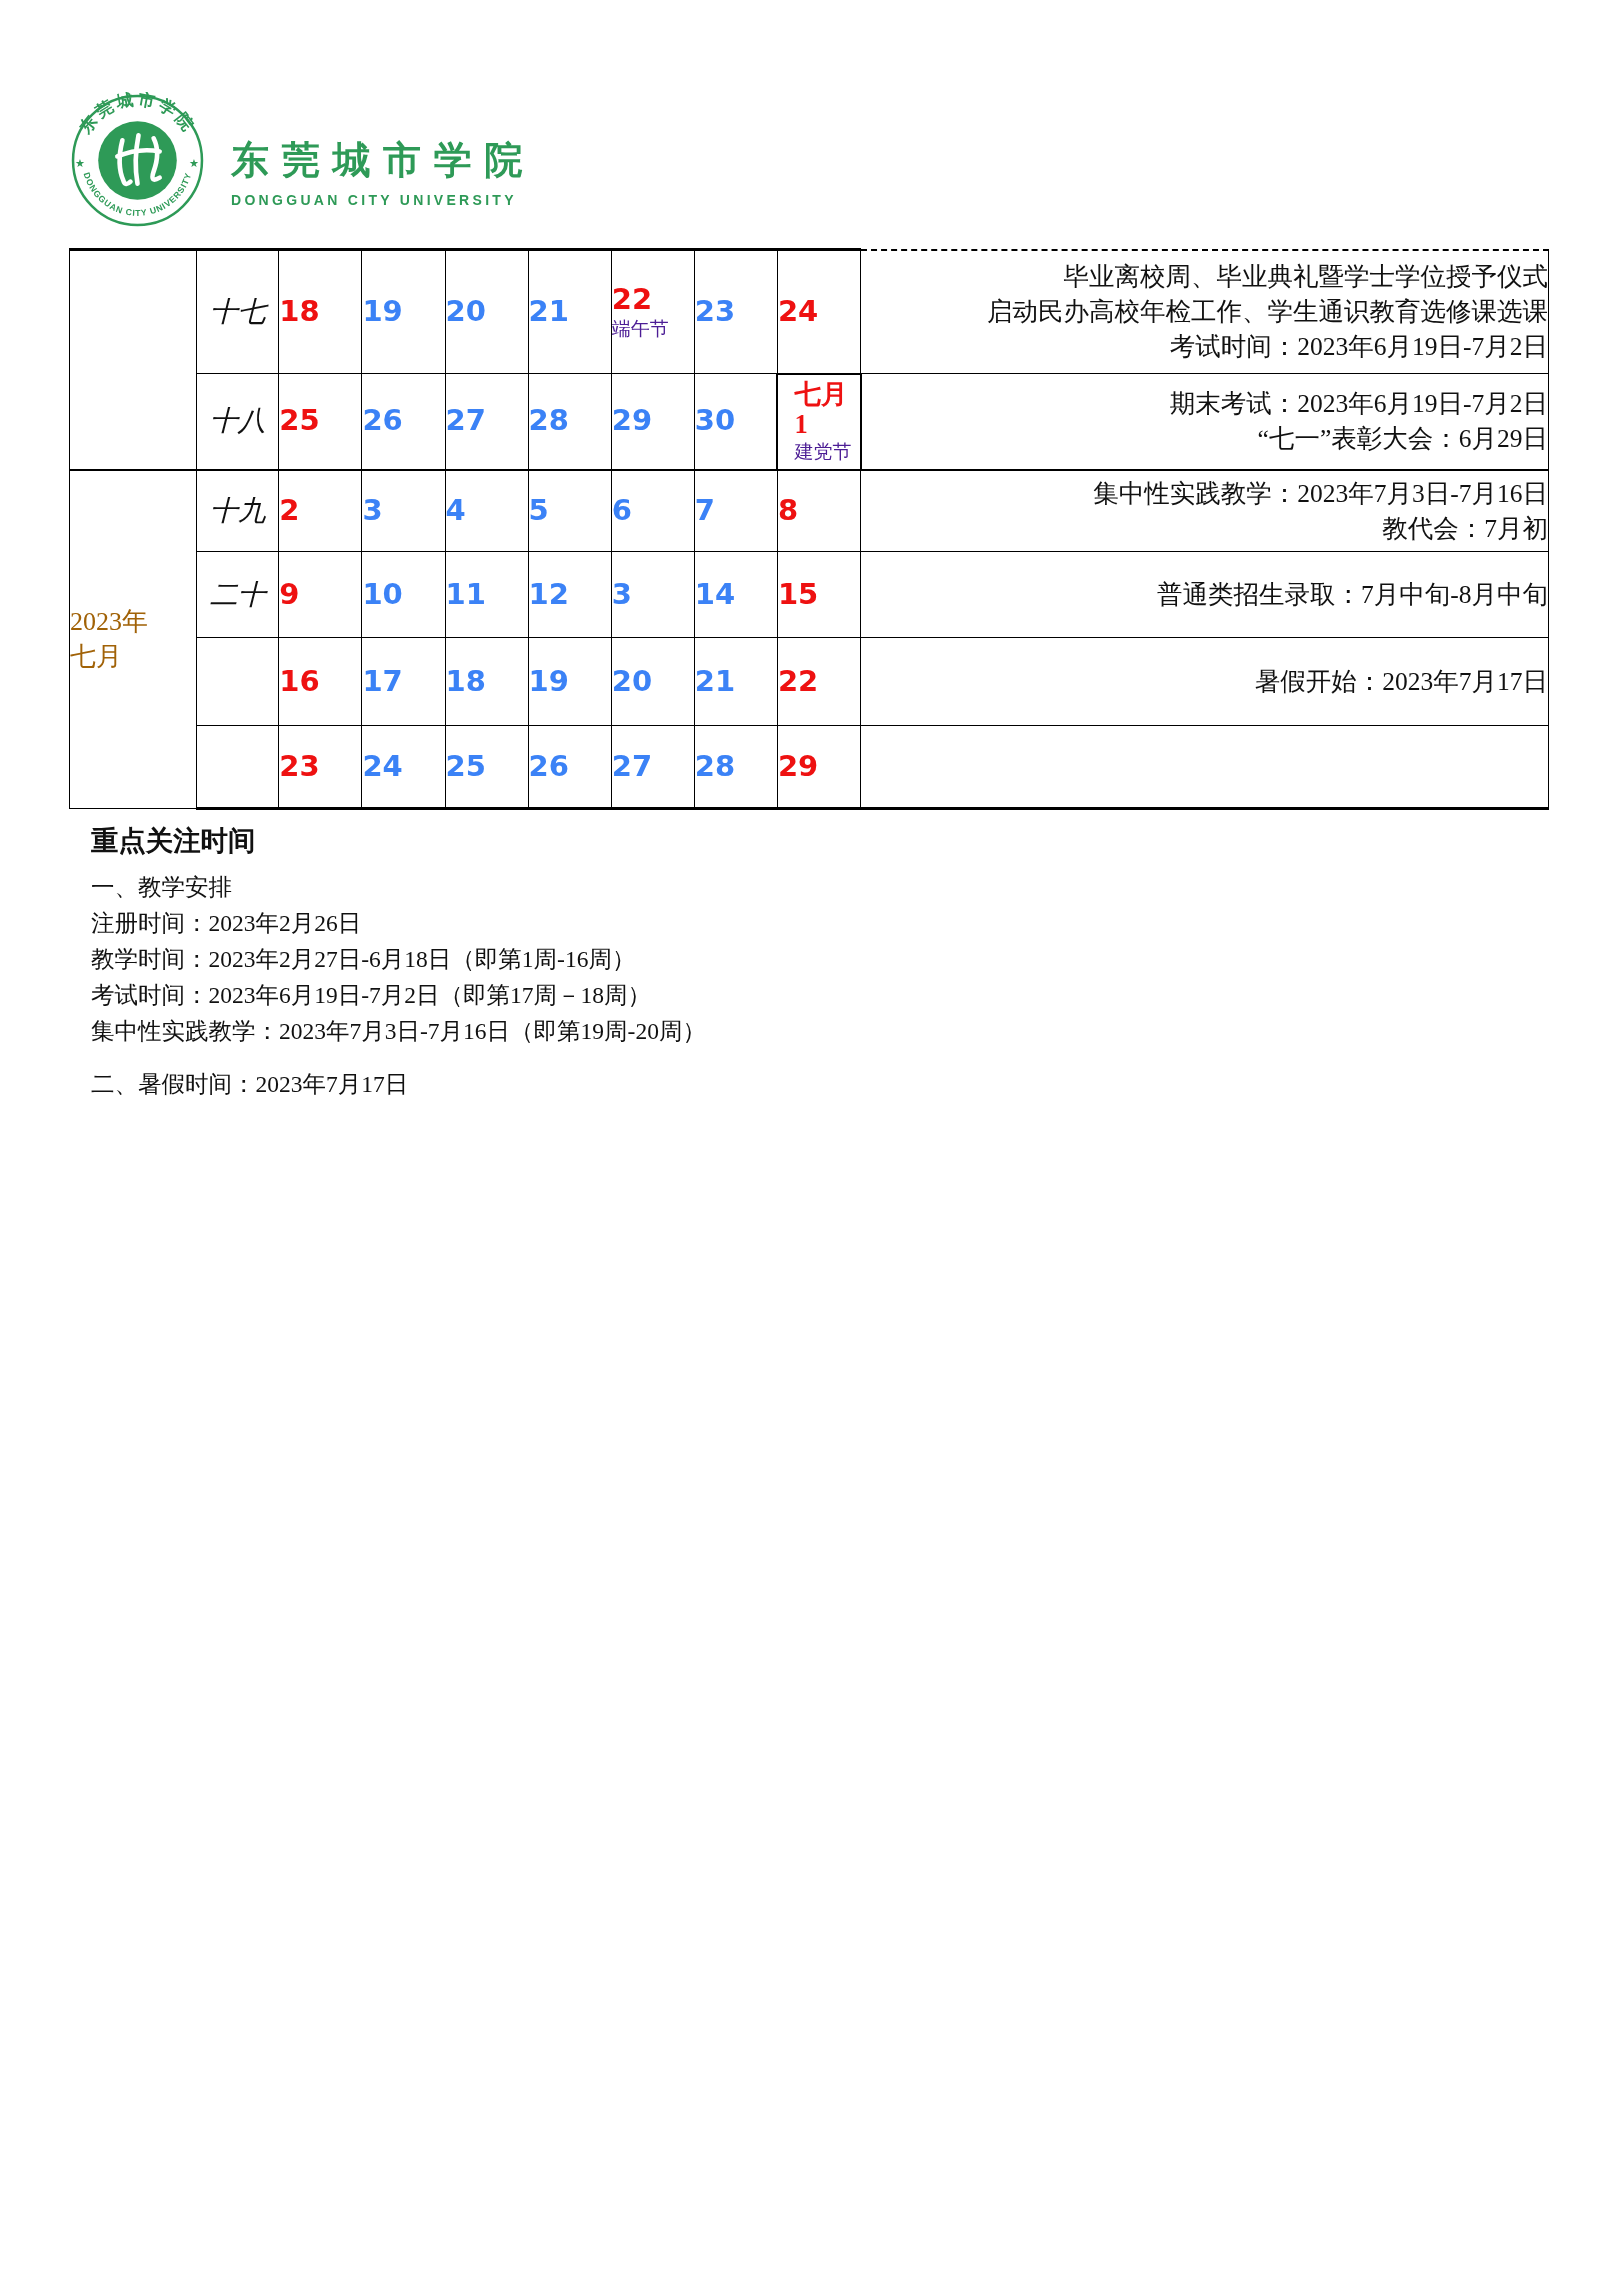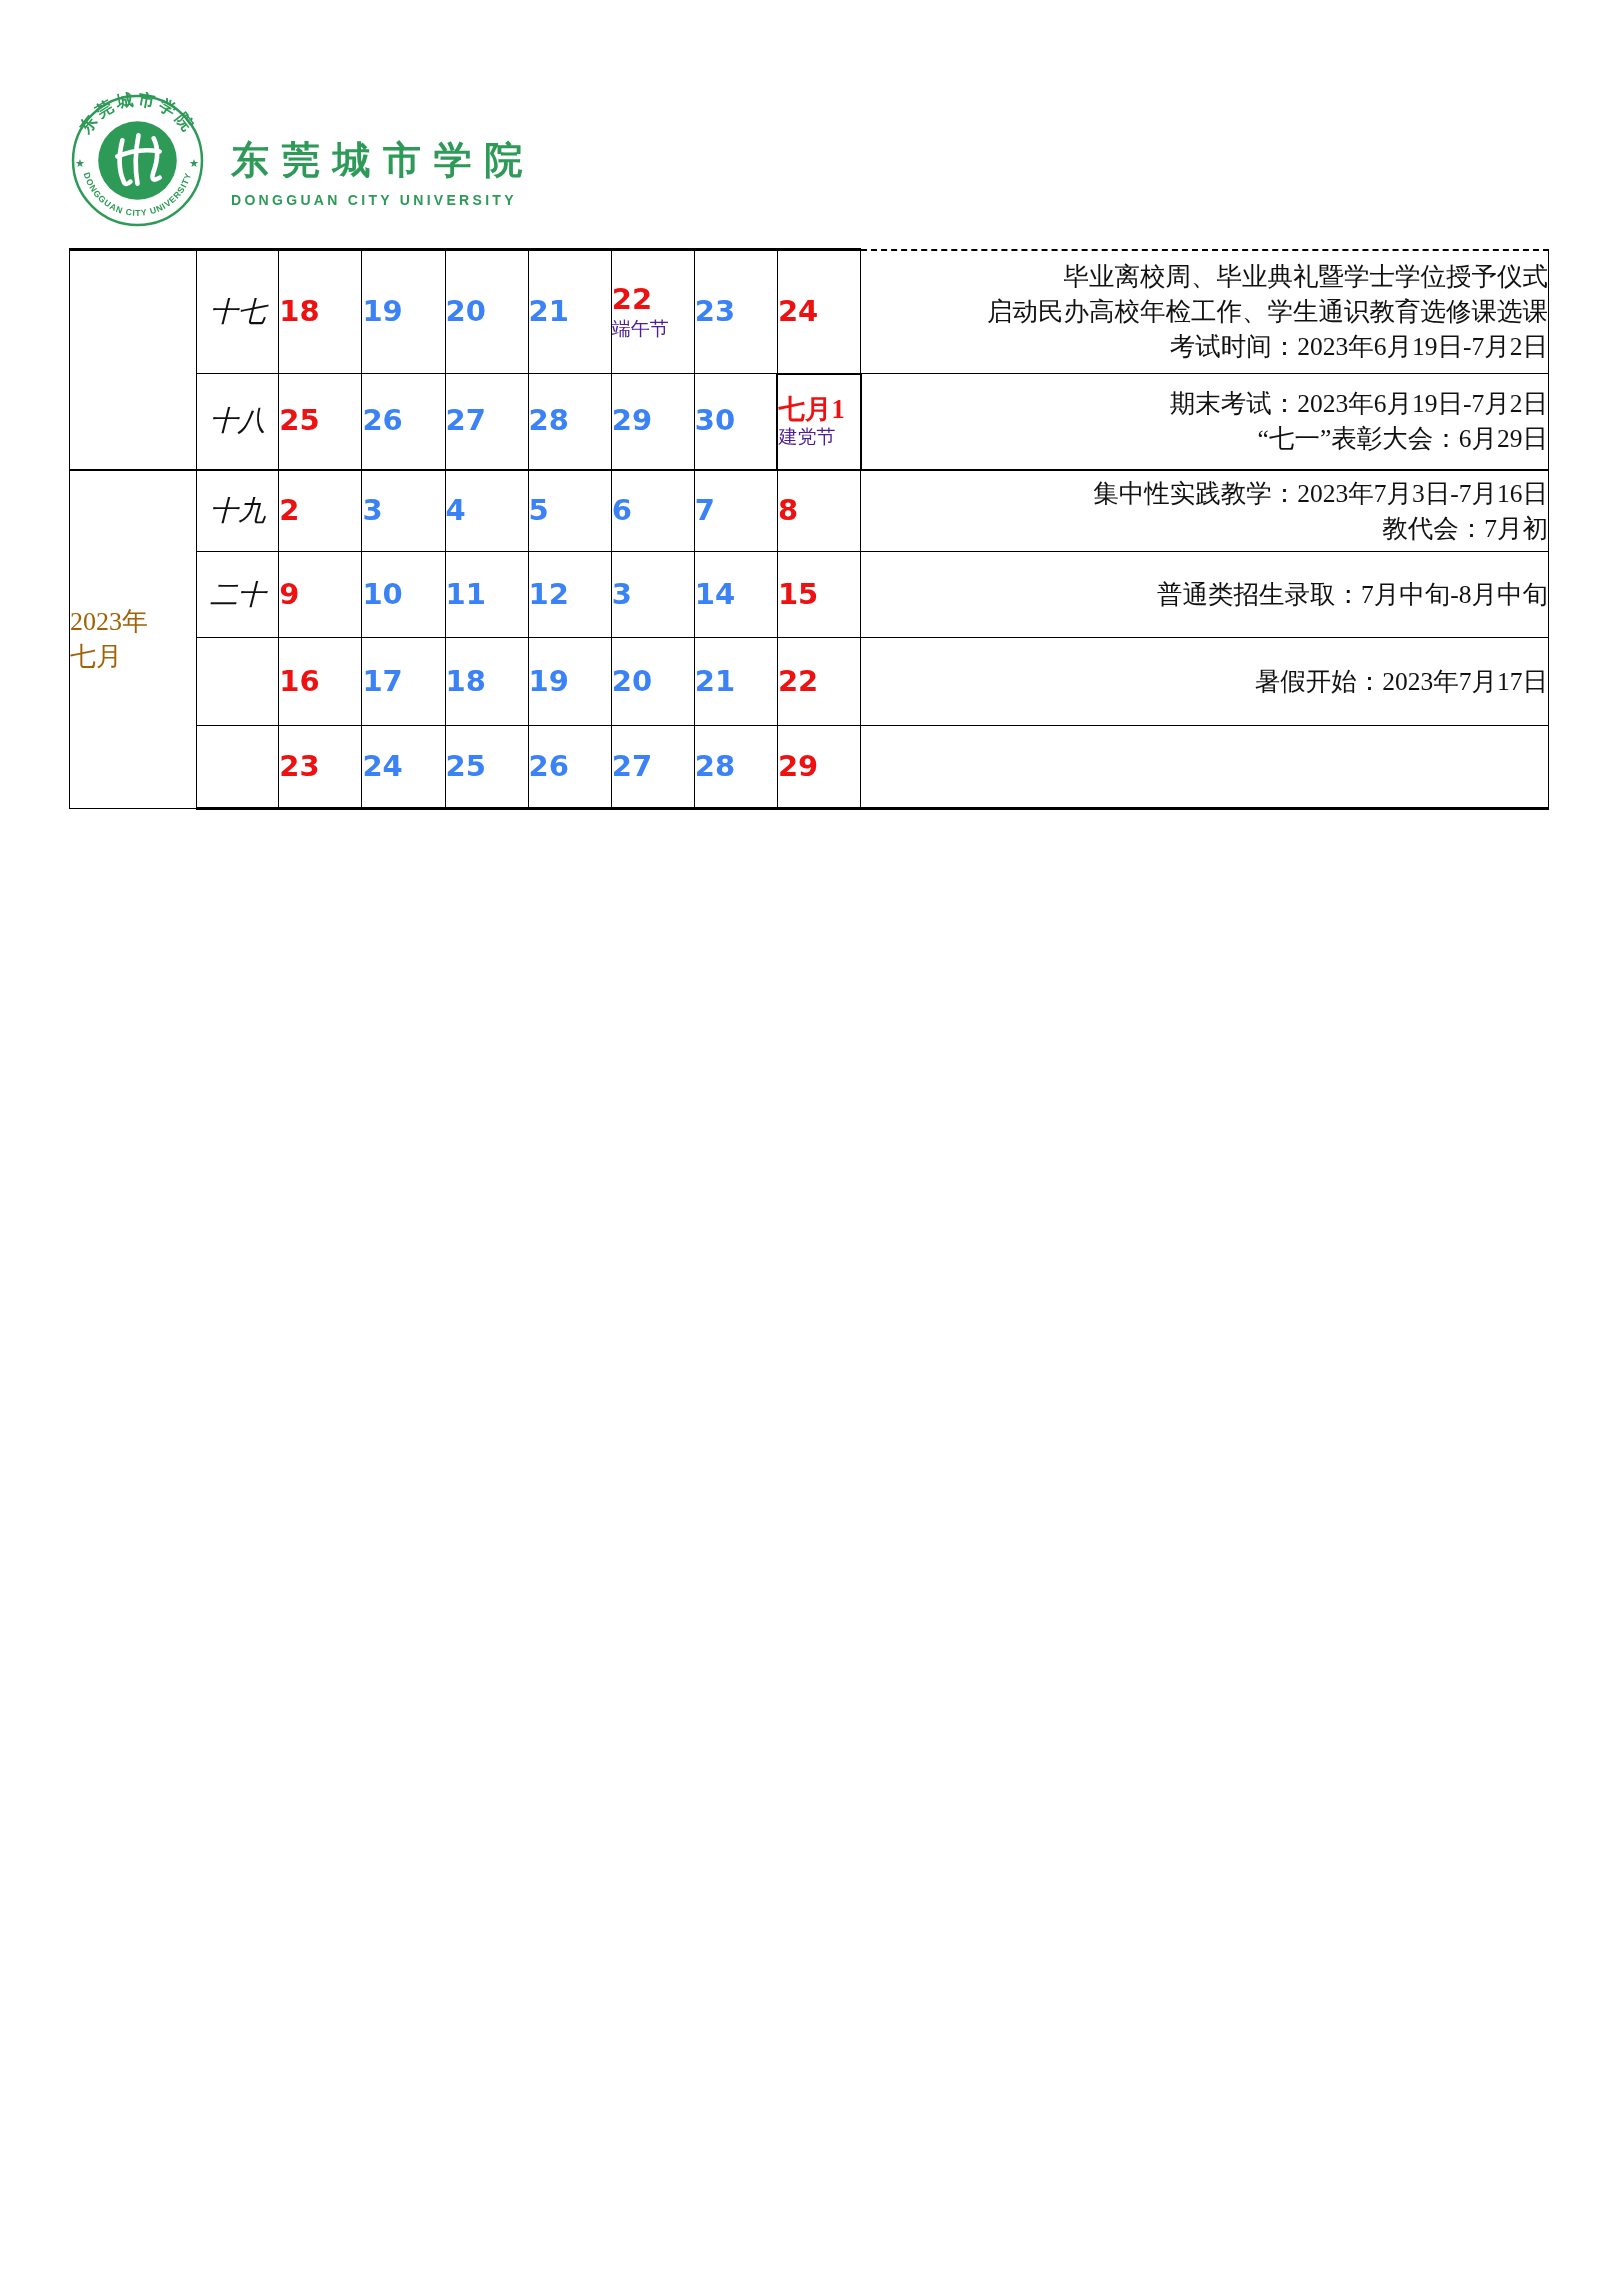--- a/index.html
+++ b/index.html
@@ -33,21 +33,21 @@
   td.month.june{border-bottom:2.9px solid #000;}
   td.month.july{border-top:2.9px solid #000;}
   td.wk{border:2.9px solid #000;text-align:center;font-size:28px;color:#111;font-style:italic;}
   table.cal tr:first-child td.wk{border-top-width:3.9px;}
   tr.july-start td{border-top-width:2.9px;}
   td.day{text-align:left;}
   td.day .num{font-family:"DejaVu Sans","Liberation Sans",sans-serif;font-weight:600;
               font-size:29px;color:#3b82f6;line-height:1.1;}
   td.day .num.red{color:#ee1111;}
   td.day .hol{font-size:19px;color:#4c1d95;line-height:1.15;margin-top:2px;}
-  td.day.boxed{border:2.9px solid #000;}
+  td.day.boxed{border:2.9px solid #000;padding-left:16px;}
   td.day.boxed .num{font-size:26.5px;font-weight:700;
                     font-family:"Liberation Serif","DejaVu Serif",serif;}
   td.note{border-left:1px solid #000;border-right:3.9px solid #000;
           border-top:2px dashed #000;border-bottom:2px dashed #000;
           font-size:25.5px;line-height:35px;padding:3.9px 5.9px 3.9px 9.8px;
           white-space:pre-line;color:#111;vertical-align:middle;text-align:right;}
   table.cal tr:first-child td.note{border-top:2px dashed #000;}
   table.cal tr:last-child td.note{border-bottom:3.9px solid #000;}
 
   
@@ -263,15 +263,24 @@
             </td>
             <td class="day">
               <div class="num red">29</div>
             </td>
             <td class="note"></td>
           </tr>
         </tbody>
     </table>
   </div>
 
+  <div class="focus">
+    <h2 class="focus-title">重点关注时间</h2>
+    <div class="focus-line">一、教学安排</div>
+    <div class="focus-line">注册时间：2023年2月26日</div>
+    <div class="focus-line">教学时间：2023年2月27日-6月18日（即第1周-16周）</div>
+    <div class="focus-line">考试时间：2023年6月19日-7月2日（即第17周－18周）</div>
+    <div class="focus-line">集中性实践教学：2023年7月3日-7月16日（即第19周-20周）</div>
+    <div class="focus-summer">二、暑假时间：2023年7月17日</div>
+  </div>
 
 </div>
 
 
 </body></html>

